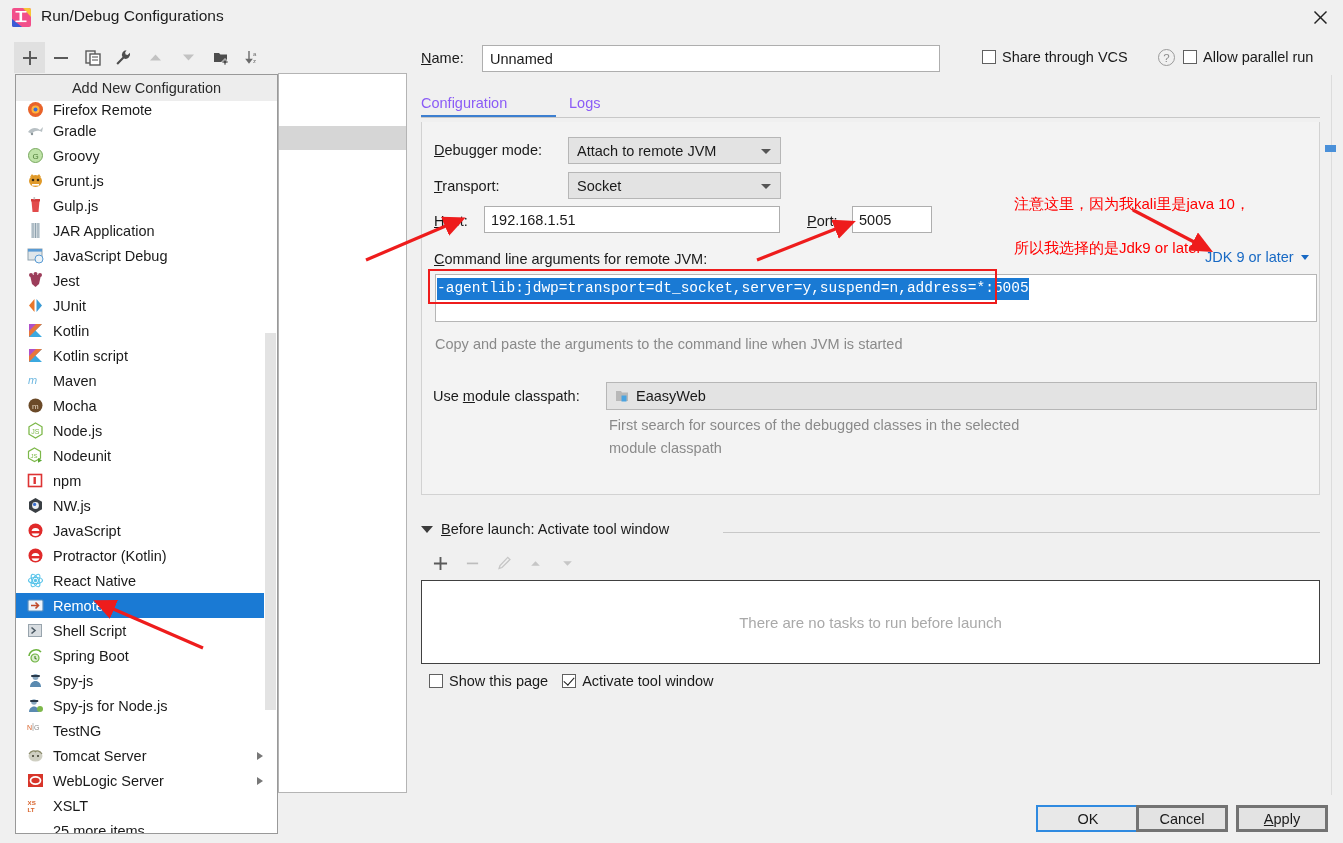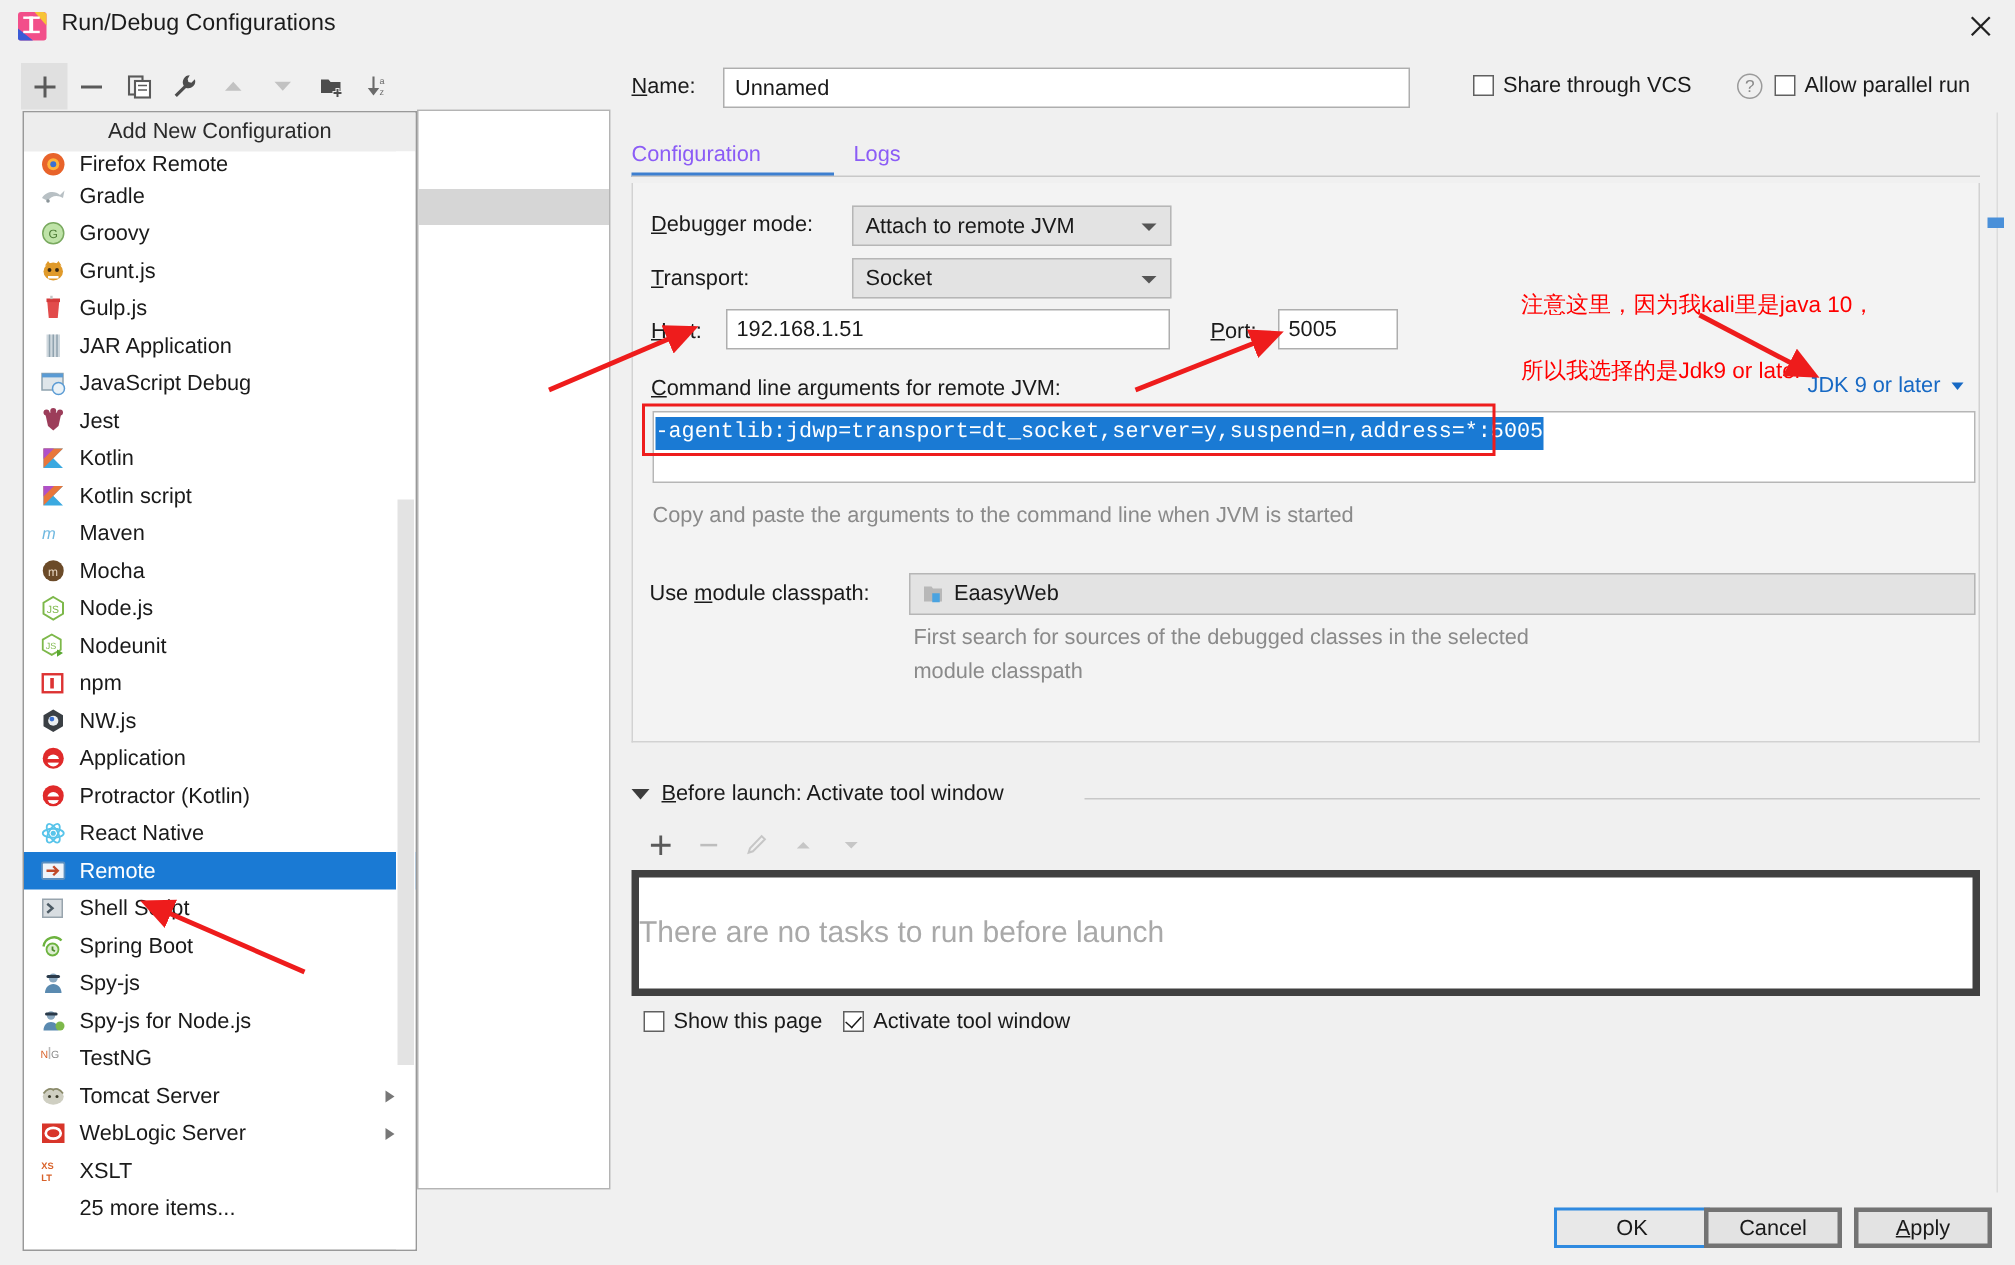--- a/index.html
+++ b/index.html
@@ -204,23 +204,23 @@
     position: absolute; left: 723px; top: 532px; width: 597px; height: 1px;
     background: #c8c8c8;
   }
   .bl-toolbar { position: absolute; left: 425px; top: 549px; width: 200px; height: 28px; }
   .bl-tb-btn {
     position: absolute; top: 0; width: 30px; height: 28px;
     display: flex; align-items: center; justify-content: center;
   }
   .bl-box {
     position: absolute; left: 421px; top: 580px; width: 899px; height: 84px;
-    background: #ffffff; border: 5px solid #404040;
-    display: flex; align-items: center; justify-content: flex-start;
-    color: #a9a9a9; font-size: 20px;
+    background: #ffffff; border: 1px solid #404040;
+    display: flex; align-items: center; justify-content: center;
+    color: #a9a9a9; font-size: 15px;
   }
 
   .bottom-chks { position: absolute; left: 429px; top: 673px; display: flex; align-items: center; }
 
   
   .dlg-btn {
     position: absolute; top: 805px; height: 27px;
     background: #e3e3e3; border: 3px solid #737373;
     display: flex; align-items: center; justify-content: center;
     font-size: 14.5px; color: #1a1a1a;
@@ -411,20 +411,29 @@
               <circle cx="4" cy="3" r="2" fill="#9c3d5a"></circle>
               <circle cx="13" cy="3" r="2" fill="#9c3d5a"></circle>
               <circle cx="8.5" cy="2" r="2" fill="#9c3d5a"></circle>
             </svg>
           </span>
           <span>Jest</span>
         </div>
         <div class="li">
           <span class="ico">
             <svg width="17" height="17" viewBox="0 0 17 17">
+              <path d="M7.5 2 2 8.5 7.5 15z" fill="#e8762a"></path>
+              <path d="M9.5 2 15 8.5 9.5 15z" fill="#3b9bd4"></path>
+            </svg>
+          </span>
+          <span>JUnit</span>
+        </div>
+        <div class="li">
+          <span class="ico">
+            <svg width="17" height="17" viewBox="0 0 17 17">
               <path d="M2 2h13L8.5 8.5 15 15H2z" fill="#3ba9e0"></path>
               <path d="M2 2h13L2 15z" fill="#e8763a"></path>
               <path d="M2 2h7L2 9z" fill="#b050c8"></path>
             </svg>
           </span>
           <span>Kotlin</span>
         </div>
         <div class="li">
           <span class="ico">
             <svg width="17" height="17" viewBox="0 0 17 17">
@@ -491,21 +500,21 @@
           <span>NW.js</span>
         </div>
         <div class="li">
           <span class="ico">
             <svg width="17" height="17" viewBox="0 0 17 17">
               <circle cx="8.5" cy="8.5" r="7" fill="#e02a2a"></circle>
               <circle cx="8.5" cy="10" r="4" fill="#fff"></circle>
               <rect x="2" y="9" width="13" height="2.4" fill="#e02a2a"></rect>
             </svg>
           </span>
-          <span>Application</span>
+          <span>JavaScript</span>
         </div>
         <div class="li">
           <span class="ico">
             <svg width="17" height="17" viewBox="0 0 17 17">
               <circle cx="8.5" cy="8.5" r="7" fill="#e02a2a"></circle>
               <circle cx="8.5" cy="10" r="4" fill="#fff"></circle>
               <rect x="2" y="9" width="13" height="2.4" fill="#e02a2a"></rect>
             </svg>
           </span>
           <span>Protractor (Kotlin)</span>

